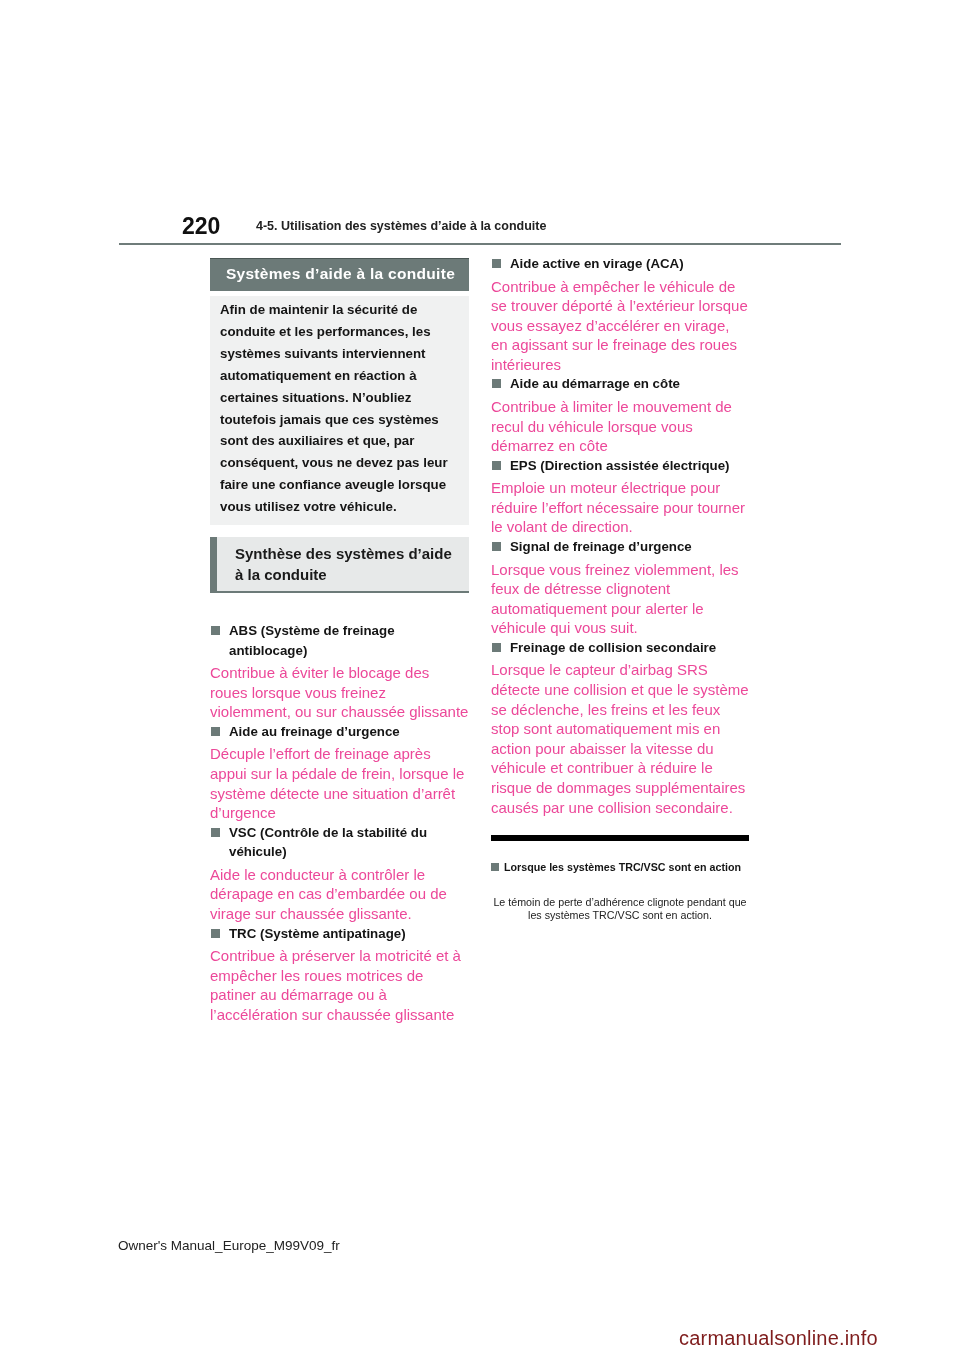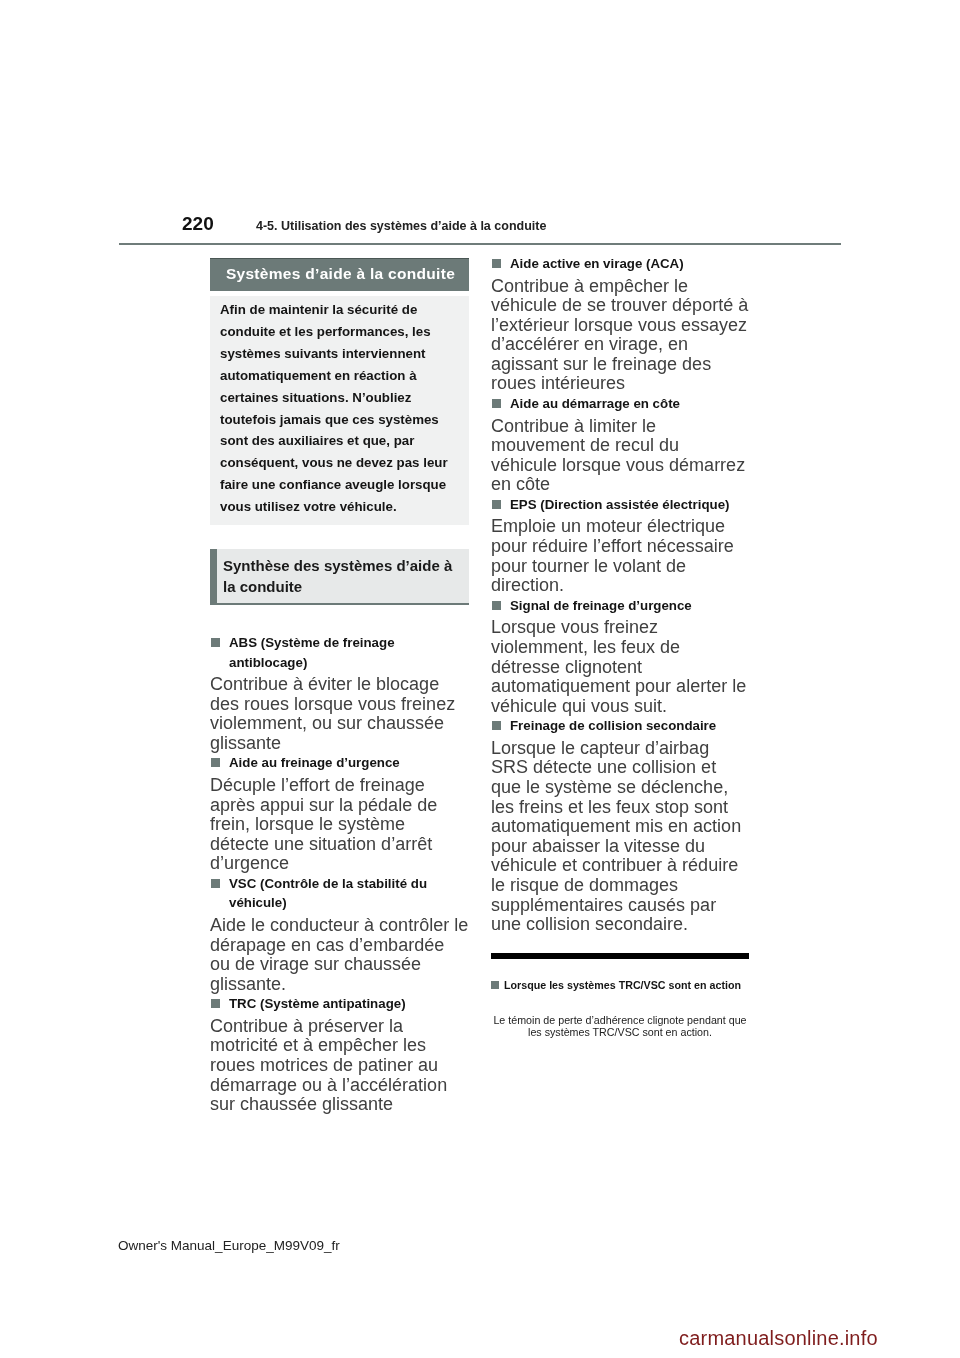--- a/index.html
+++ b/index.html
@@ -1,37 +1,37 @@
 <!DOCTYPE html>
 <html><head>
   <meta charset="utf-8">
   <style>
     html, body { margin: 0; padding: 0; background: #ffffff; }
     body { width: 960px; height: 1358px; position: relative; overflow: hidden;
            font-family: "Liberation Sans", sans-serif; color: #1a1a1a; }
-    .page-number { position: absolute; left: 182px; top: 213px; font-size: 19px; font-weight: bold; color: #111; }
+    .page-number { position: absolute; left: 182px; top: 213px; font-size: 23px; font-weight: bold; color: #111; }
     .chapter-title { position: absolute; left: 256px; top: 219px; font-size: 12.5px; font-weight: bold; color: #222; }
     .header-rule { position: absolute; left: 119px; top: 243px; width: 722px; height: 2px; background: #6f7c7a; }
 
     .col-left { position: absolute; left: 210px; top: 258px; width: 259px; }
     .col-right { position: absolute; left: 491px; top: 254px; width: 258px; }
 
     .sec-head-dark { background: #6c7a78; color: #fff; font-weight: bold; font-size: 15.5px; line-height: 23px;
                      padding: 3px 10px 6px 12px; letter-spacing: 0.3px; text-align: center; }
     .sec-head-dark-top { border-top: 1px solid #4a5654; }
     .intro-box { background: #f0f1f1; margin-top: 5px; padding: 3px 10px 7px 10px; font-weight: bold;
                  font-size: 13.3px; line-height: 21.9px; color: #151515; }
-    .sec-head-light { margin-top: 24px; background: #e7e9e9; border-left: 7px solid #6c7a78;
-                      border-bottom: 2px solid #6c7a78; padding: 6px 6px 6px 6px; font-weight: bold;
+    .sec-head-light { margin-top: 12px; background: #e7e9e9; border-left: 7px solid #6c7a78;
+                      border-bottom: 2px solid #6c7a78; padding: 6px 6px 6px 18px; font-weight: bold;
                       font-size: 15px; line-height: 21px; color: #1a1a1a; }
 
     .item { }
     .item-title { position: relative; padding-left: 19px; font-weight: bold; font-size: 13.3px; line-height: 19.5px; color: #151515; }
     .bullet { position: absolute; left: 1px; top: 5px; width: 9px; height: 9px; background: #6c7a78; }
-    .item-body { font-size: 18px; line-height: 19.6px; margin-top: 3px; color: #404040; }
+    .item-body { font-size: 15px; line-height: 19.6px; margin-top: 3px; color: #ec4899; }
     .col-left .first-item { margin-top: 28px; }
     .col-right .item:first-child { margin-top: 0; }
 
     .note { margin-top: 18px; border-top: 6px solid #000000; padding-top: 19px; }
     .note-title { position: relative; padding-left: 13px; font-weight: bold; font-size: 10.7px; line-height: 14px; color: #151515; }
     .note-bullet { position: absolute; left: 0; top: 3px; width: 8px; height: 8px; background: #6c7a78; }
     .note-body { font-size: 10.7px; line-height: 12.5px; margin-top: 22px; color: #222; text-align: center; }
 
     .footer-text { position: absolute; left: 118px; top: 1238px; font-size: 13.5px; color: #222; }
     .watermark { position: absolute; left: 679px; top: 1327px; font-size: 20px; color: #7f1d1d; letter-spacing: 0.2px; }

